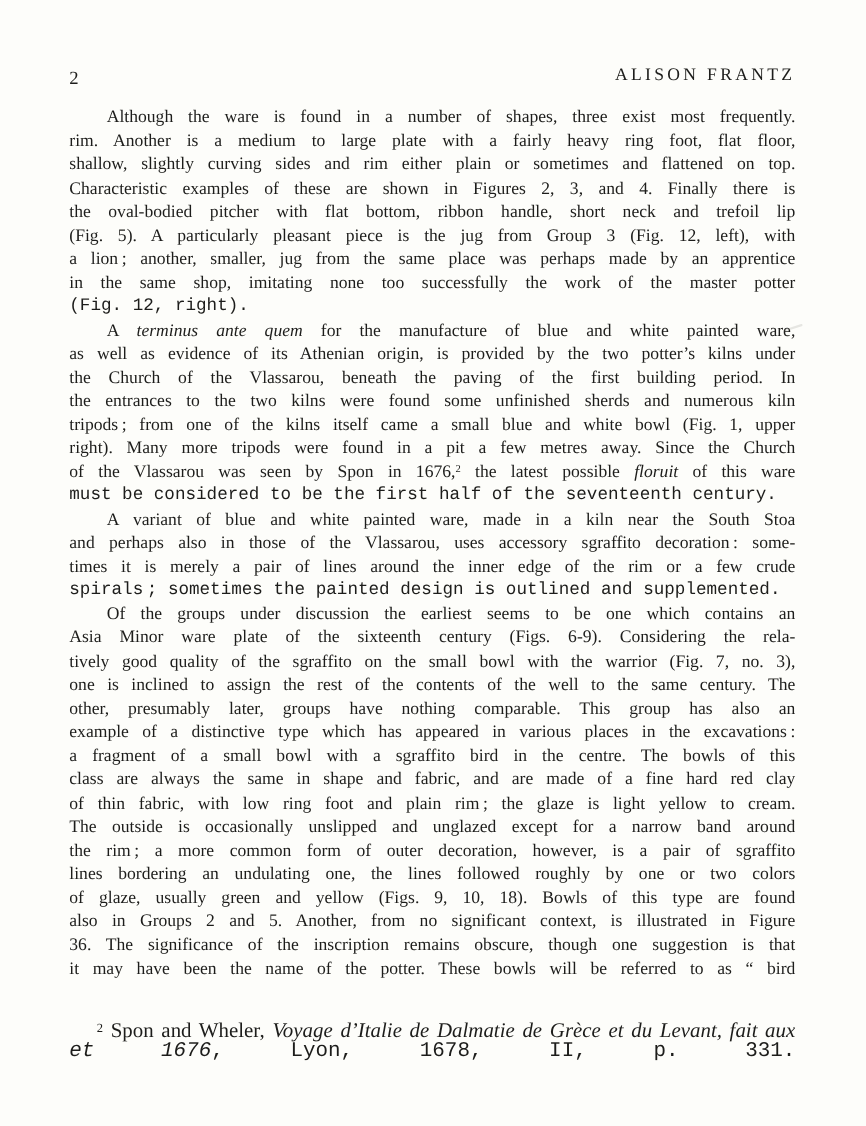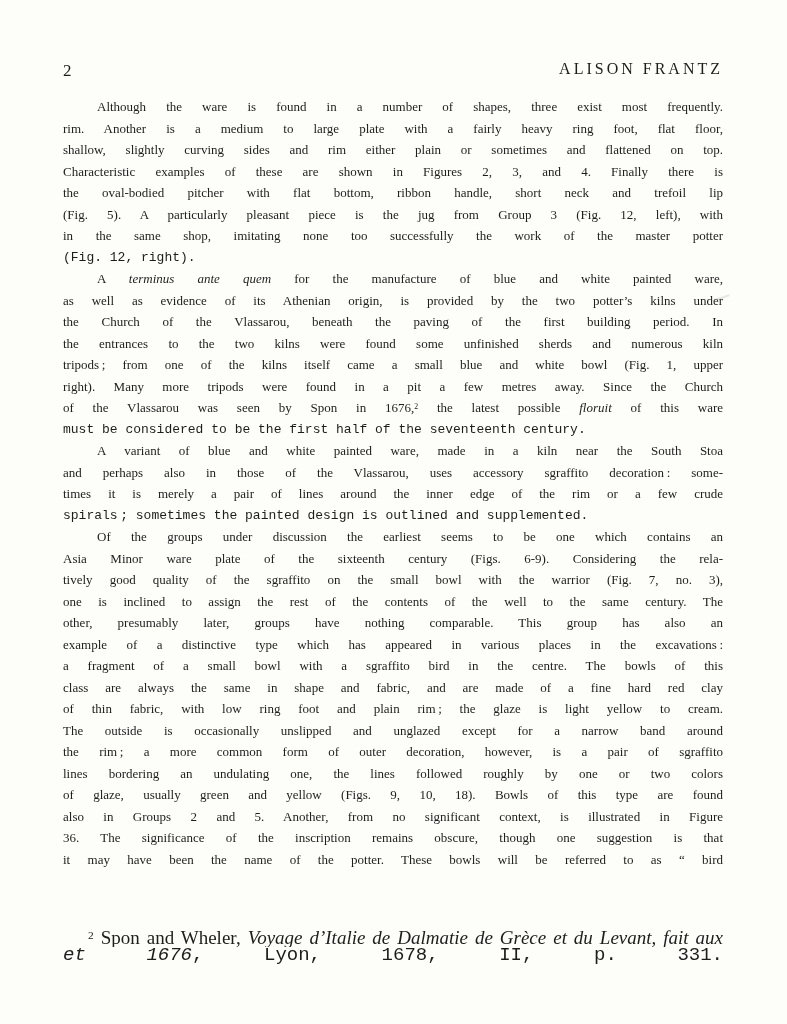--- a/index.html
+++ b/index.html
@@ -29,21 +29,21 @@
     text-align: right;
     font-size: 16px;
     letter-spacing: 3px;
   }
   .textblock {
     position: absolute;
     top: 96px; left: 63px;
     width: 660px;
   }
   .textblock .line {
-    font-size: 13px;
+    font-size: 16px;
     height: 21.5px;
     line-height: 21.5px;
     text-align: justify;
     text-align-last: justify;
     overflow: hidden;
   }
   .textblock .line.indent { text-indent: 34px; }
   .line.end { text-align-last: left; font-family: Liberation Mono, monospace; }
   .footnote {
     position: absolute;
@@ -85,20 +85,21 @@
     <span class="running-head">ALISON FRANTZ</span>
   </div>
 
   <div class="textblock" id="body-lines">
       <div class="line indent"><span>Although the ware is found in a number of shapes, three exist most frequently.</span></div>
       <div class="line"><span>rim. Another is a medium to large plate with a fairly heavy ring foot, flat floor,</span></div>
       <div class="line"><span>shallow, slightly curving sides and rim either plain or sometimes and flattened on top.</span></div>
       <div class="line"><span>Characteristic examples of these are shown in Figures 2, 3, and 4. Finally there is</span></div>
       <div class="line"><span>the oval-bodied pitcher with flat bottom, ribbon handle, short neck and trefoil lip</span></div>
       <div class="line"><span>(Fig. 5). A particularly pleasant piece is the jug from Group 3 (Fig. 12, left), with</span></div>
+      <div class="line"><span>a lion ; another, smaller, jug from the same place was perhaps made by an apprentice</span></div>
       <div class="line"><span>in the same shop, imitating none too successfully the work of the master potter</span></div>
       <div class="line end"><span>(Fig. 12, right).</span></div>
       <div class="line indent"><span>A </span><span class="seg-i">terminus ante quem</span><span> for the manufacture of blue and white painted ware,</span></div>
       <div class="line"><span>as well as evidence of its Athenian origin, is provided by the two potter’s kilns under</span></div>
       <div class="line"><span>the Church of the Vlassarou, beneath the paving of the first building period. In</span></div>
       <div class="line"><span>the entrances to the two kilns were found some unfinished sherds and numerous kiln</span></div>
       <div class="line"><span>tripods ; from one of the kilns itself came a small blue and white bowl (Fig. 1, upper</span></div>
       <div class="line"><span>right). Many more tripods were found in a pit a few metres away. Since the Church</span></div>
       <div class="line"><span>of the Vlassarou was seen by Spon in 1676,</span><span class="seg-sup">2</span><span> the latest possible </span><span class="seg-i">floruit</span><span> of this ware</span></div>
       <div class="line end"><span>must be considered to be the first half of the seventeenth century.</span></div>

